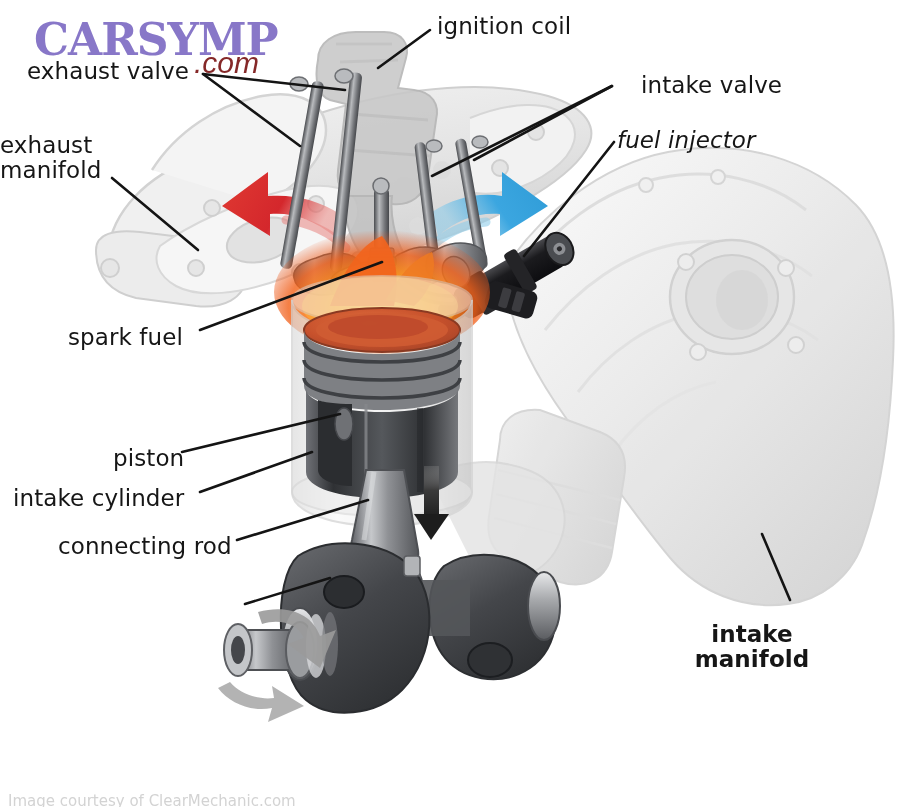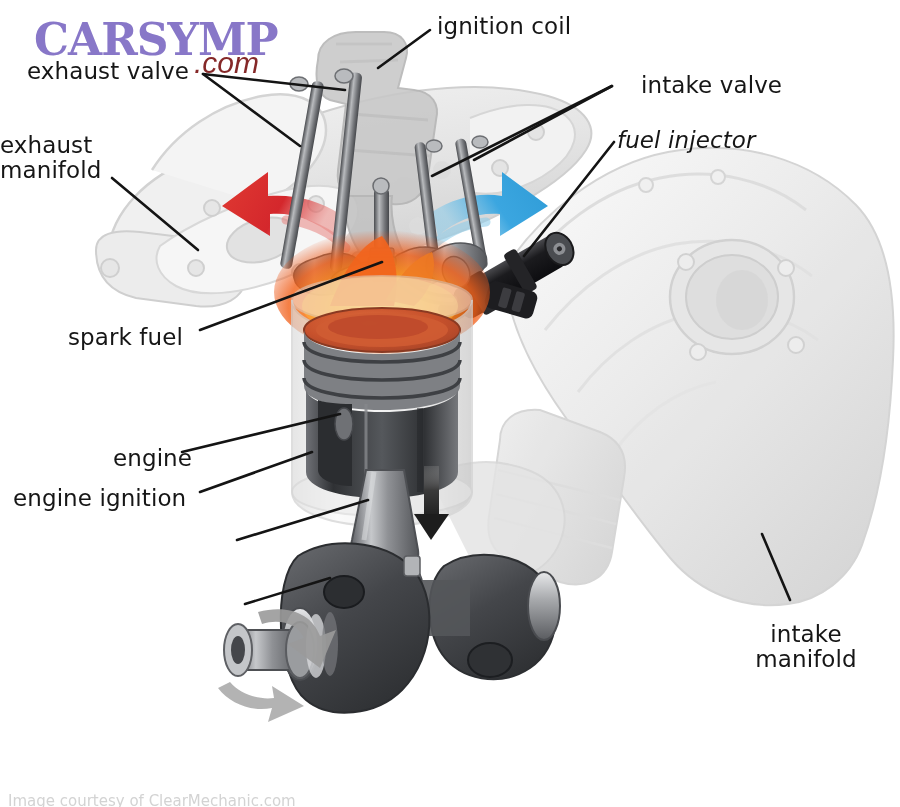--- a/index.html
+++ b/index.html
@@ -416,27 +416,28 @@
 
   <div class="lbl" style="left:617px;top:73px;margin-left:24px;">intake valve</div>
 
   <div class="lbl" style="left:617px;top:128px;font-style:italic;">fuel injector</div>
 
   <div class="lbl" style="left:0;top:133px;">exhaust
 manifold</div>
 
   <div class="lbl" style="left:68px;top:325px;">spark fuel</div>
 
-  <div class="lbl" style="left:113px;top:446px;">engine</div>
-
-  <div class="lbl" style="left:13px;top:486px;">engine ignition</div>
-
-
-
-  <div class="lbl c" style="left:742px;top:622px;width:128px;">intake
+  <div class="lbl" style="left:113px;top:446px;">piston</div>
+
+  <div class="lbl" style="left:13px;top:486px;">intake cylinder</div>
+
+  <div class="lbl" style="left:58px;top:534px;">connecting rod</div>
+
+
+  <div class="lbl c" style="left:688px;top:622px;width:128px;font-weight:bold;">intake
 manifold</div>
 
   <div id="logo">
     <span class="cars">CARSYMP</span>
     <span class="dotcom">.com</span>
   </div>
 
   <div id="credit">Image courtesy of ClearMechanic.com</div>
 
 </div>

